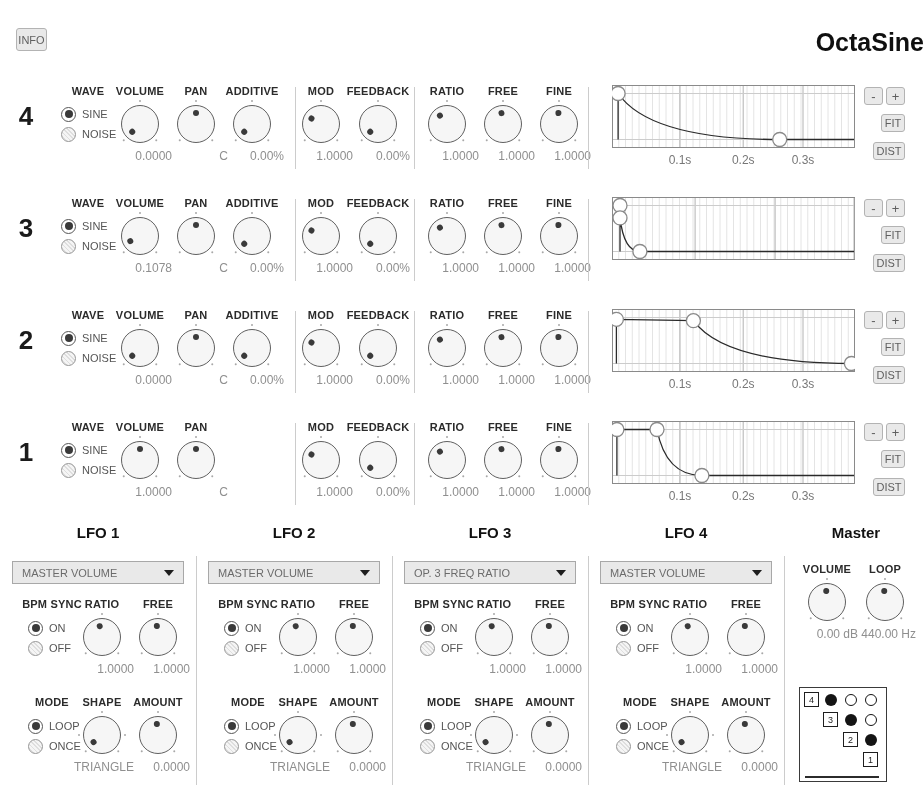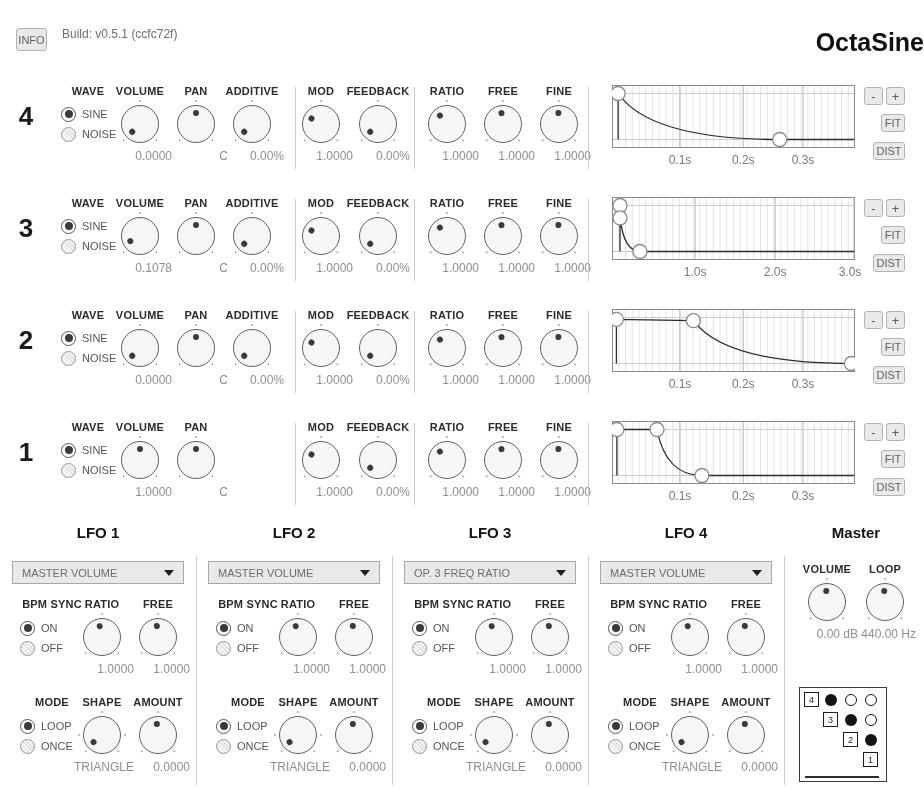--- a/index.html
+++ b/index.html
@@ -47,40 +47,39 @@
   .env-labels{position:relative;width:243px;height:14px;margin-top:1px;font-size:12px;color:#777;}
   .env-label{position:absolute;transform:translateX(-50%);white-space:nowrap;}
   .env-btns{position:absolute;left:860px;top:0;width:56px;height:84px;}
 
   
   .sect-title{position:absolute;width:100%;top:0;text-align:center;font-size:15px;font-weight:bold;color:#111;}
   .lfo-col{position:absolute;top:524px;width:172px;}
   .lfo-col .dropdown{position:absolute;left:0;top:37px;width:172px;}
   .lgroup{position:absolute;left:0;width:172px;}
   .lgroup .group-radio-label{position:absolute;left:0;top:0;width:80px;}
-  .lgroup .lradios{position:absolute;left:8px;top:21px;}
+  .lgroup .lradios{position:absolute;left:16px;top:21px;}
   .master-col{position:absolute;left:796px;top:524px;width:120px;}
 
   .matrix{position:absolute;left:3px;top:163px;width:86px;height:93px;border:1.5px solid #3a3a3a;background:#fff;box-sizing:content-box;}
   .msq{position:absolute;width:13px;height:13px;border:1.5px solid #1e1e1e;background:#fff;font-size:9px;color:#1e1e1e;
        display:flex;align-items:center;justify-content:center;box-sizing:content-box;}
   .mdot{position:absolute;width:12px;height:12px;border-radius:50%;box-sizing:border-box;}
   .mdot.filled{background:#141414;}
   .mdot.empty{border:1.6px solid #141414;background:#fff;}
   .mline-h{position:absolute;background:#2b2b2b;}
   .mline-v{position:absolute;background:#1f9422;}
 </style>
 </head>
 <body>
 
 <div class="page">
 
   <div class="btn info-btn">INFO</div>
   <div class="copyright">
-    <div>Build: v0.5.1 (ccfc72f)</div>
   </div>
   <div class="title">OctaSine</div>
 
   <div id="operators">
       <div class="op-row" style="top: 85px;">
         <div class="op-num">4</div>
         <div class="col-label" style="left: 56px;">WAVE</div>
         <div class="wave-group">
           <label class="radio">
             <span class="rb sel"></span>
@@ -366,25 +365,21 @@
             <line x1="236.25" y1="1" x2="236.25" y2="62" stroke="#e4e4e4" stroke-width="1"></line>
             <line x1="83.1" y1="1" x2="83.1" y2="62" stroke="#b2b2b2" stroke-width="1"></line>
             <line x1="163.1" y1="1" x2="163.1" y2="62" stroke="#b2b2b2" stroke-width="1"></line>
             <line x1="242.0" y1="1" x2="242.0" y2="62" stroke="#b2b2b2" stroke-width="1"></line>
             <line x1="1" y1="8.5" x2="242" y2="8.5" stroke="#cccccc" stroke-width="1"></line>
             <line x1="1" y1="54.5" x2="242" y2="54.5" stroke="#cccccc" stroke-width="1"></line>
             <path d="M 8.0 54.5 L 8.0 8.5 L 8.0 20.9 Q 12.0 54.5 27.9 54.5 L 242 54.5" fill="none" stroke="#2a2a2a" stroke-width="1.3"></path>
             <circle cx="8.0" cy="8.5" r="7" fill="#ffffff" stroke="#8a8a8a" stroke-width="1.3"></circle>
             <circle cx="8.0" cy="20.9" r="7" fill="#ffffff" stroke="#8a8a8a" stroke-width="1.3"></circle>
             <circle cx="27.9" cy="54.5" r="7" fill="#ffffff" stroke="#8a8a8a" stroke-width="1.3"></circle>
-          </svg><div class="env-labels">
-            <span class="env-label" style="left: 83.106px;">1.0s</span>
-            <span class="env-label" style="left: 163.053px;">2.0s</span>
-            <span class="env-label" style="left: 238px;">3.0s</span>
-          </div></div>
+          </svg></div>
         <div class="env-btns">
           <div class="btn" style="position: absolute; left: 4px; top: 2px; width: 19px; height: 18px; font-size: 13px;">-</div>
           <div class="btn" style="position: absolute; left: 26px; top: 2px; width: 19px; height: 18px; font-size: 13px;">+</div>
           <div class="btn" style="position: absolute; left: 21px; top: 29px; width: 24px; height: 18px;">FIT</div>
           <div class="btn" style="position: absolute; left: 13px; top: 57px; width: 32px; height: 18px;">DIST</div>
         </div>
       </div>
       <div class="op-row" style="top: 309px;">
         <div class="op-num">2</div>
         <div class="col-label" style="left: 56px;">WAVE</div>

